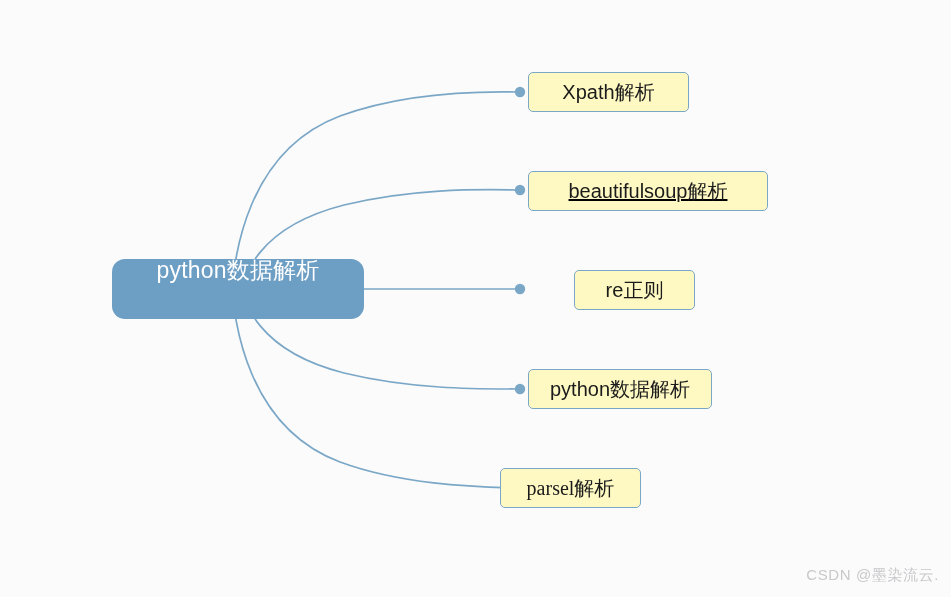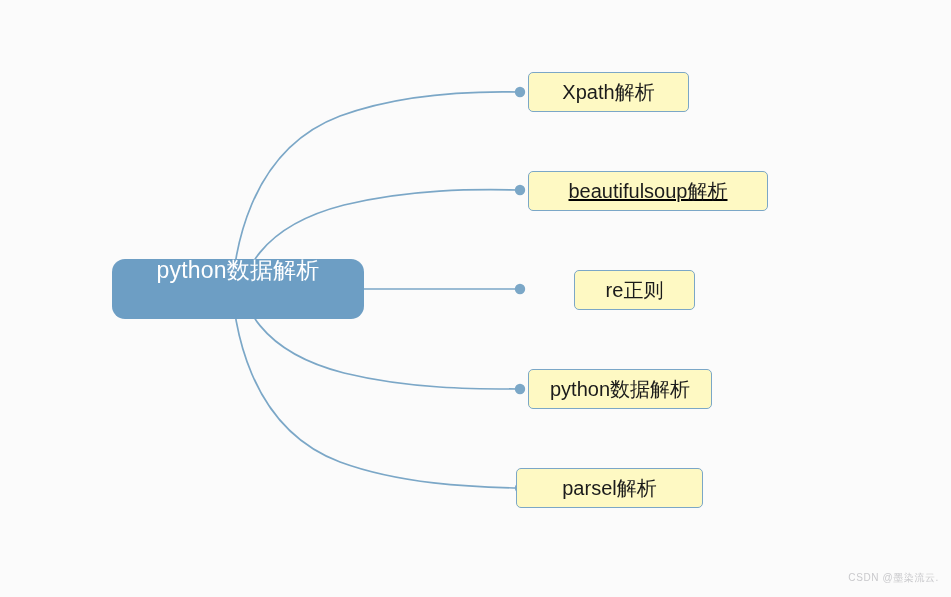--- a/index.html
+++ b/index.html
@@ -80,29 +80,29 @@
     color: #1b1b1b;
     font-size: 20px;
     line-height: 1;
     white-space: nowrap;
   }
   
   #leaf-node-xpath        { left: 528px; top: 72px;  width: 161px; }
   #leaf-node-beautifulsoup{ left: 528px; top: 171px; width: 240px; text-decoration: underline; }
   #leaf-node-re           { left: 528px; top: 270px; width: 121px; margin-left: 46px; }
   #leaf-node-pyquery      { left: 528px; top: 369px; width: 184px; }
-  #leaf-node-parsel       { left: 516px; top: 468px; width: 187px; }
+  #leaf-node-parsel       { left: 500px; top: 468px; width: 141px; font-family: Liberation Serif, serif; }
   
   #watermark {
     position: absolute;
     right: 12px;
     bottom: 12px;
     z-index: 3;
     color: #c9c9cc;
-    font-size: 10px;
+    font-size: 15px;
     letter-spacing: 0.6px;
     white-space: nowrap;
     user-select: none;
   }
 </style>
 </head>
 <body>
 
 <div id="mindmap-canvas">
 

